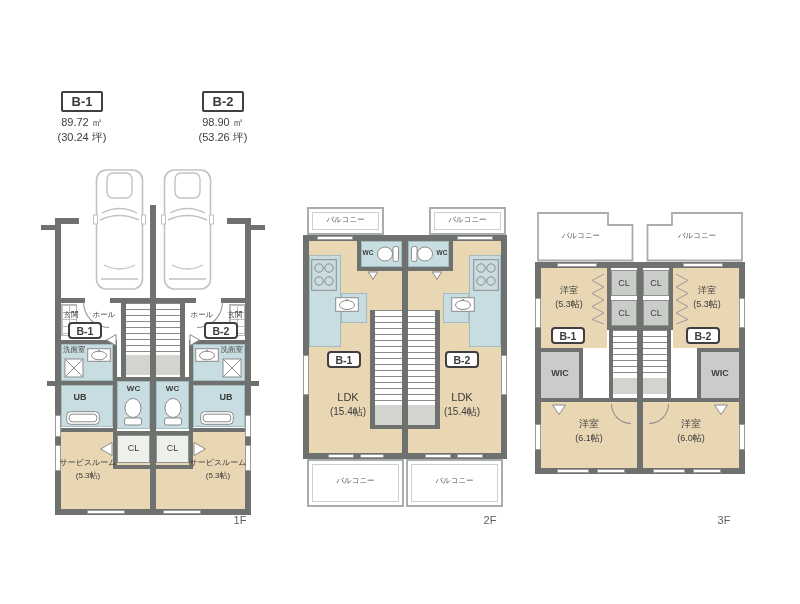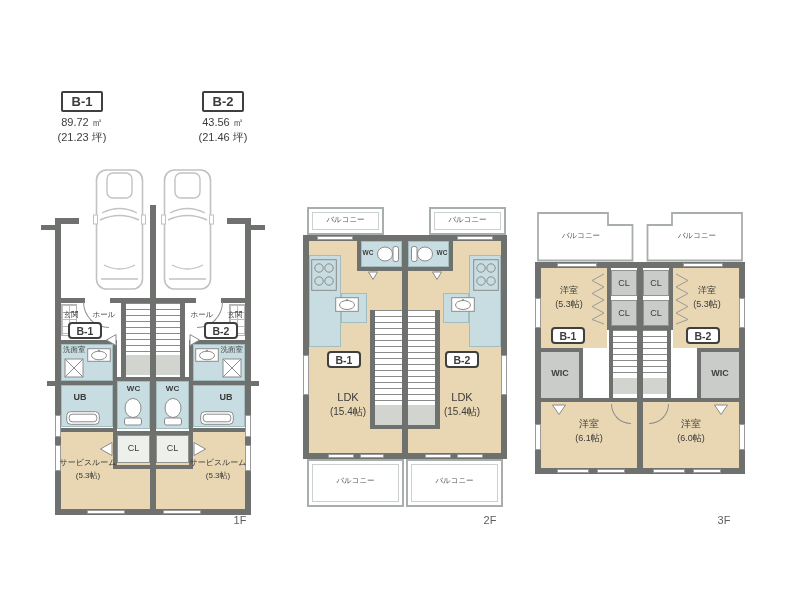--- a/index.html
+++ b/index.html
@@ -33,24 +33,24 @@
   .flabel{position:absolute;font-size:11px;color:#5f5f5f;text-align:center}
   svg{position:absolute;overflow:visible}
 </style>
 </head>
 <body>
 
 <div id="canvas">
 
   <div class="hbox" style="left:61px;top:91px;width:42px;height:21px;line-height:18px">B-1</div>
   <div class="t s11" style="left:41px;top:116px;width:82px">89.72 ㎡</div>
-  <div class="t s11" style="left:41px;top:131px;width:82px">(21.23 坪)</div>
+  <div class="t s11" style="left:41px;top:131px;width:82px">(30.24 坪)</div>
   <div class="hbox" style="left:202px;top:91px;width:42px;height:21px;line-height:18px">B-2</div>
-  <div class="t s11" style="left:182px;top:116px;width:82px">43.56 ㎡</div>
-  <div class="t s11" style="left:182px;top:131px;width:82px">(21.46 坪)</div>
+  <div class="t s11" style="left:182px;top:116px;width:82px">98.90 ㎡</div>
+  <div class="t s11" style="left:182px;top:131px;width:82px">(53.26 坪)</div>
 
   <div class="plan" style="left:55px;top:165px;width:196px;height:350px">
 
     <div class="tan" style="left:6px;top:267px;width:89px;height:77px"></div>
     <div class="tan" style="left:101px;top:267px;width:89px;height:77px"></div>
     <div class="wet" style="left:6px;top:179px;width:52px;height:37px"></div>
     <div class="wet" style="left:138px;top:179px;width:52px;height:37px"></div>
     <div class="wet" style="left:6px;top:220px;width:52px;height:42px"></div>
     <div class="wet" style="left:138px;top:220px;width:52px;height:42px"></div>
     <div class="wet" style="left:62px;top:216px;width:33px;height:48px"></div>

